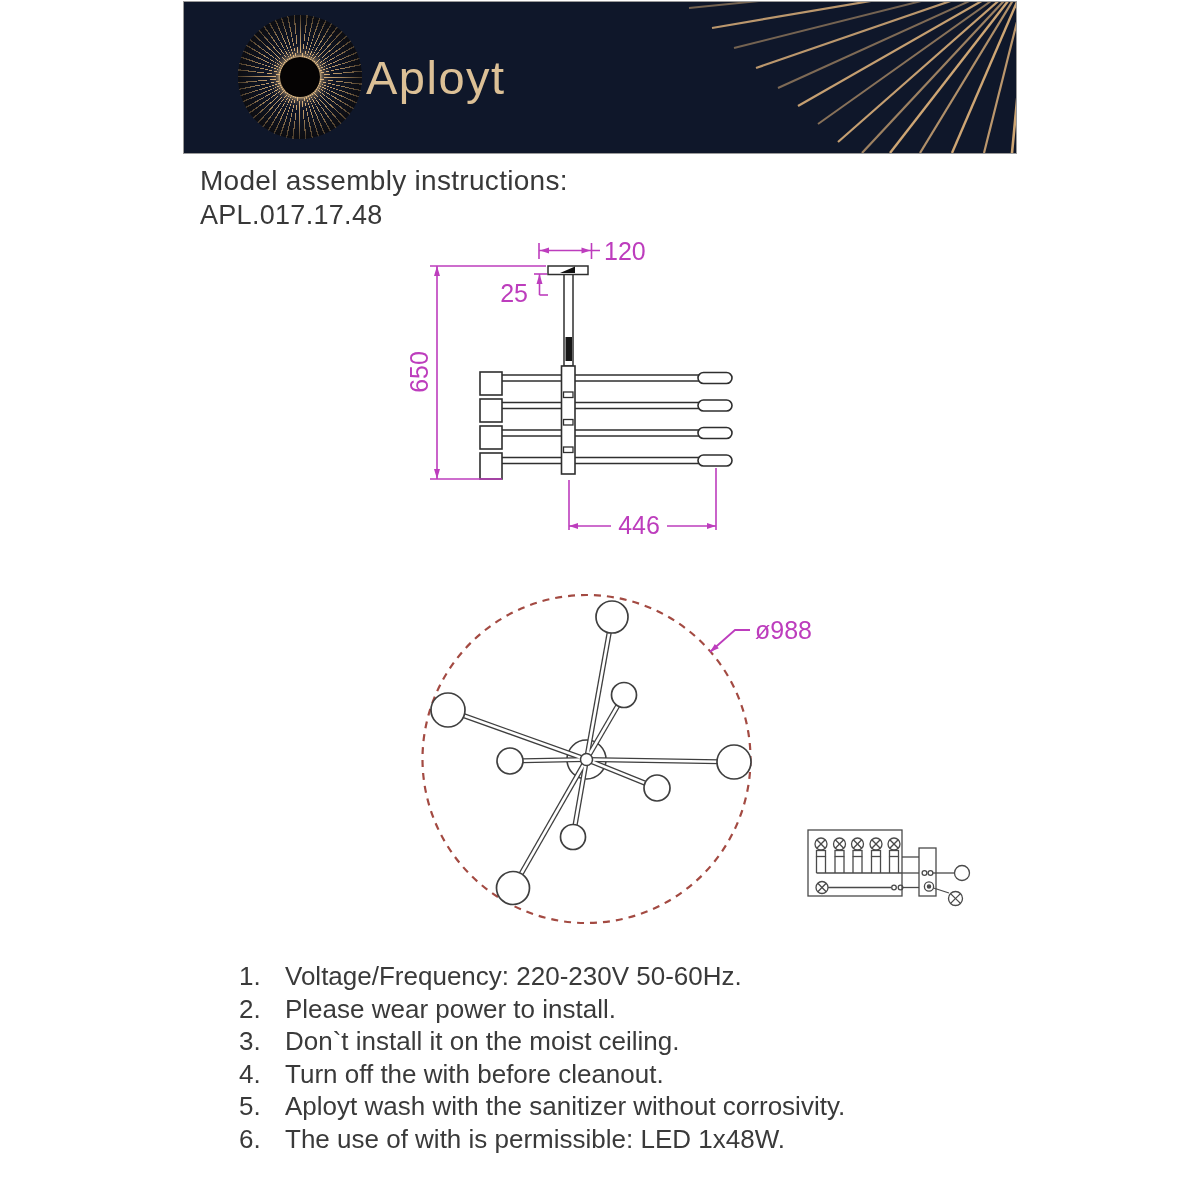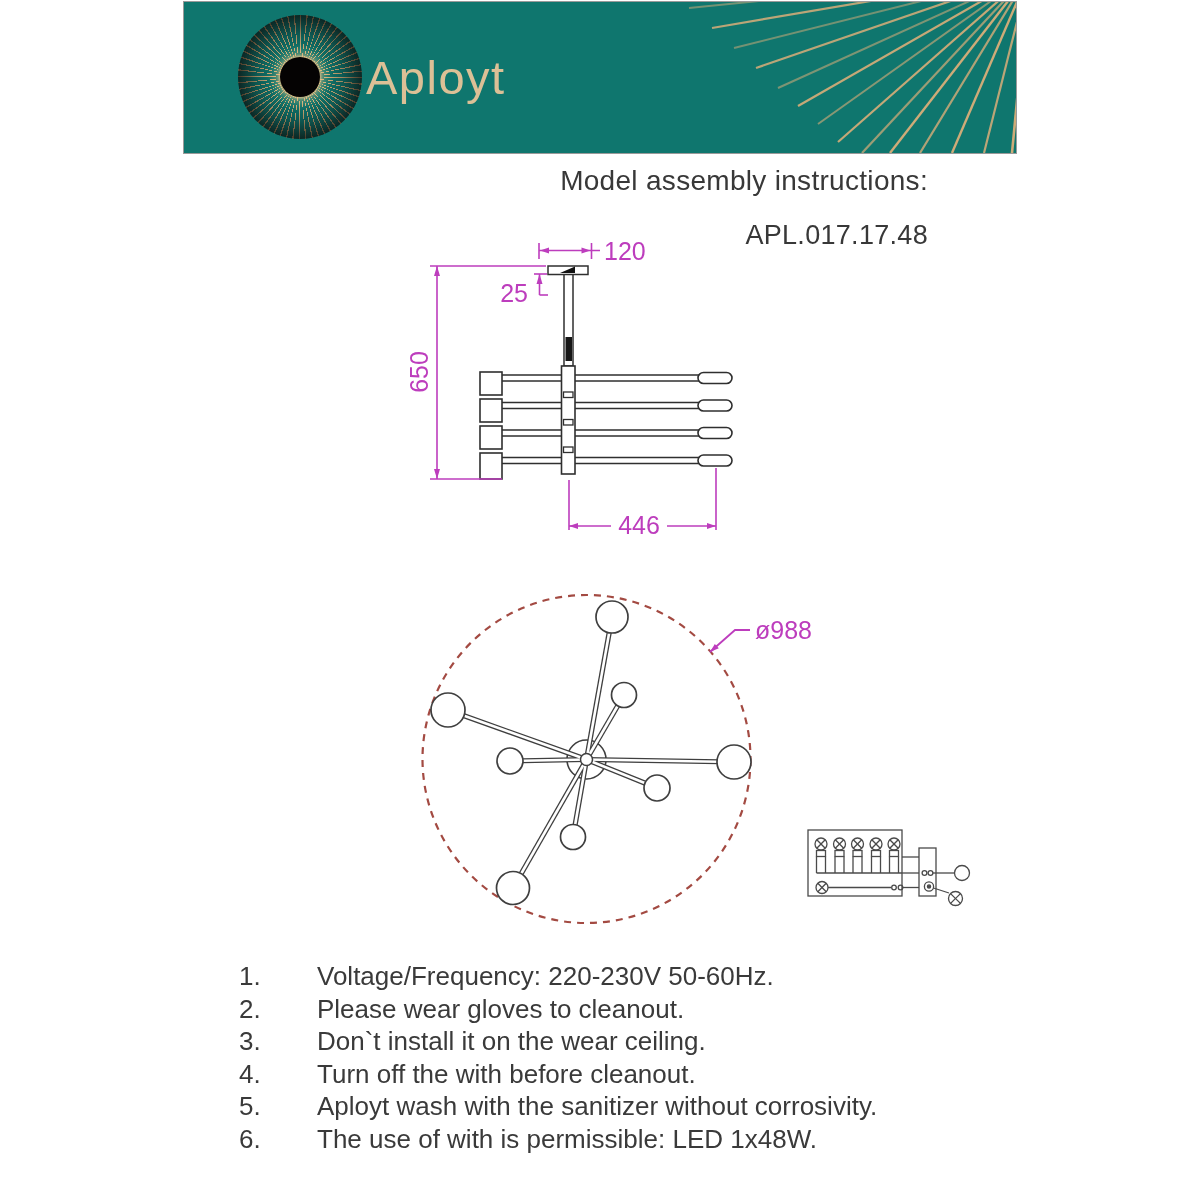--- a/index.html
+++ b/index.html
@@ -1,46 +1,46 @@
 <!DOCTYPE html>
 <html><head>
 <meta charset="utf-8">
 <style>
   html,body{margin:0;padding:0;background:#fff;}
   .page{position:relative;width:1200px;height:1200px;background:#ffffff;overflow:hidden;
         font-family:"Liberation Sans",sans-serif;color:#3a3a3a;}
 
   
   .banner{position:absolute;left:184px;top:2px;width:832px;height:151px;
-          background:#0f766e;outline:1px solid #9a9a9a;overflow:hidden;}
+          background:#0f172a;outline:1px solid #9a9a9a;overflow:hidden;}
   .rays-svg{position:absolute;left:0;top:0;}
   .sunburst{position:absolute;left:54px;top:13px;width:124px;height:124px;border-radius:50%;
             background:repeating-conic-gradient(rgba(224,181,124,0.95) 0deg 1.2deg, rgba(11,9,8,0) 1.2deg 6deg);}
   .sunburst-fade{position:absolute;left:54px;top:13px;width:124px;height:124px;border-radius:50%;
             background:radial-gradient(circle, rgba(11,9,8,0) 0 30%, rgba(11,9,8,0.25) 48%, rgba(11,9,8,0.92) 80%, #0b0908 100%);}
   .sunburst-core{position:absolute;left:96px;top:55px;width:40px;height:40px;border-radius:50%;
             background:#050303;
             box-shadow:0 0 10px 4px rgba(233,190,130,0.55), 0 0 3px 1px rgba(240,205,150,0.9);}
   .brand{position:absolute;left:182px;top:0;height:151px;display:flex;align-items:center;
          font-size:47px;letter-spacing:1.5px;color:#dcc096;font-weight:400;}
 
   
-  .title-block{position:absolute;left:172px;top:163px;width:756px;text-align:right;}
+  .title-block{position:absolute;left:200px;top:163px;width:756px;text-align:left;}
   .title-line1{font-size:28px;line-height:35px;color:#383838;letter-spacing:0.3px;}
-  .title-line2{font-size:27px;line-height:34px;color:#383838;letter-spacing:0.3px;margin-top:20px;}
+  .title-line2{font-size:27px;line-height:34px;color:#383838;letter-spacing:0.3px;}
 
   
   .drawing-svg{position:absolute;left:0;top:0;}
   .dim-text{font-family:"Liberation Sans",sans-serif;font-size:25px;}
 
   
   .instructions{position:absolute;left:239px;top:960px;width:760px;}
   .instr-row{display:flex;font-size:26px;line-height:32.6px;color:#3a3a3a;}
   .instr-num{width:46px;flex:0 0 46px;}
-  .instr-text{flex:1;margin-left:32px;}
+  .instr-text{flex:1;}
 </style>
 </head>
 <body>
 
 <div class="page">
 
   <div class="banner">
     <svg class="rays-svg" width="832" height="151">
       <g stroke="#d9ae79">
         <line x1="845" y1="-28" x2="505" y2="6" stroke-width="2" opacity="0.5"></line>
@@ -258,25 +258,25 @@
     </g>
   </svg>
 
   <div class="instructions">
     <div class="instr-row">
       <span class="instr-num">1.</span>
       <span class="instr-text">Voltage/Frequency: 220-230V 50-60Hz.</span>
     </div>
     <div class="instr-row">
       <span class="instr-num">2.</span>
-      <span class="instr-text">Please wear gloves to cleanout.</span>
+      <span class="instr-text">Please wear power to install.</span>
     </div>
     <div class="instr-row">
       <span class="instr-num">3.</span>
-      <span class="instr-text">Don`t install it on the wear ceiling.</span>
+      <span class="instr-text">Don`t install it on the moist ceiling.</span>
     </div>
     <div class="instr-row">
       <span class="instr-num">4.</span>
       <span class="instr-text">Turn off the with before cleanout.</span>
     </div>
     <div class="instr-row">
       <span class="instr-num">5.</span>
       <span class="instr-text">Aployt wash with the sanitizer without corrosivity.</span>
     </div>
     <div class="instr-row">

